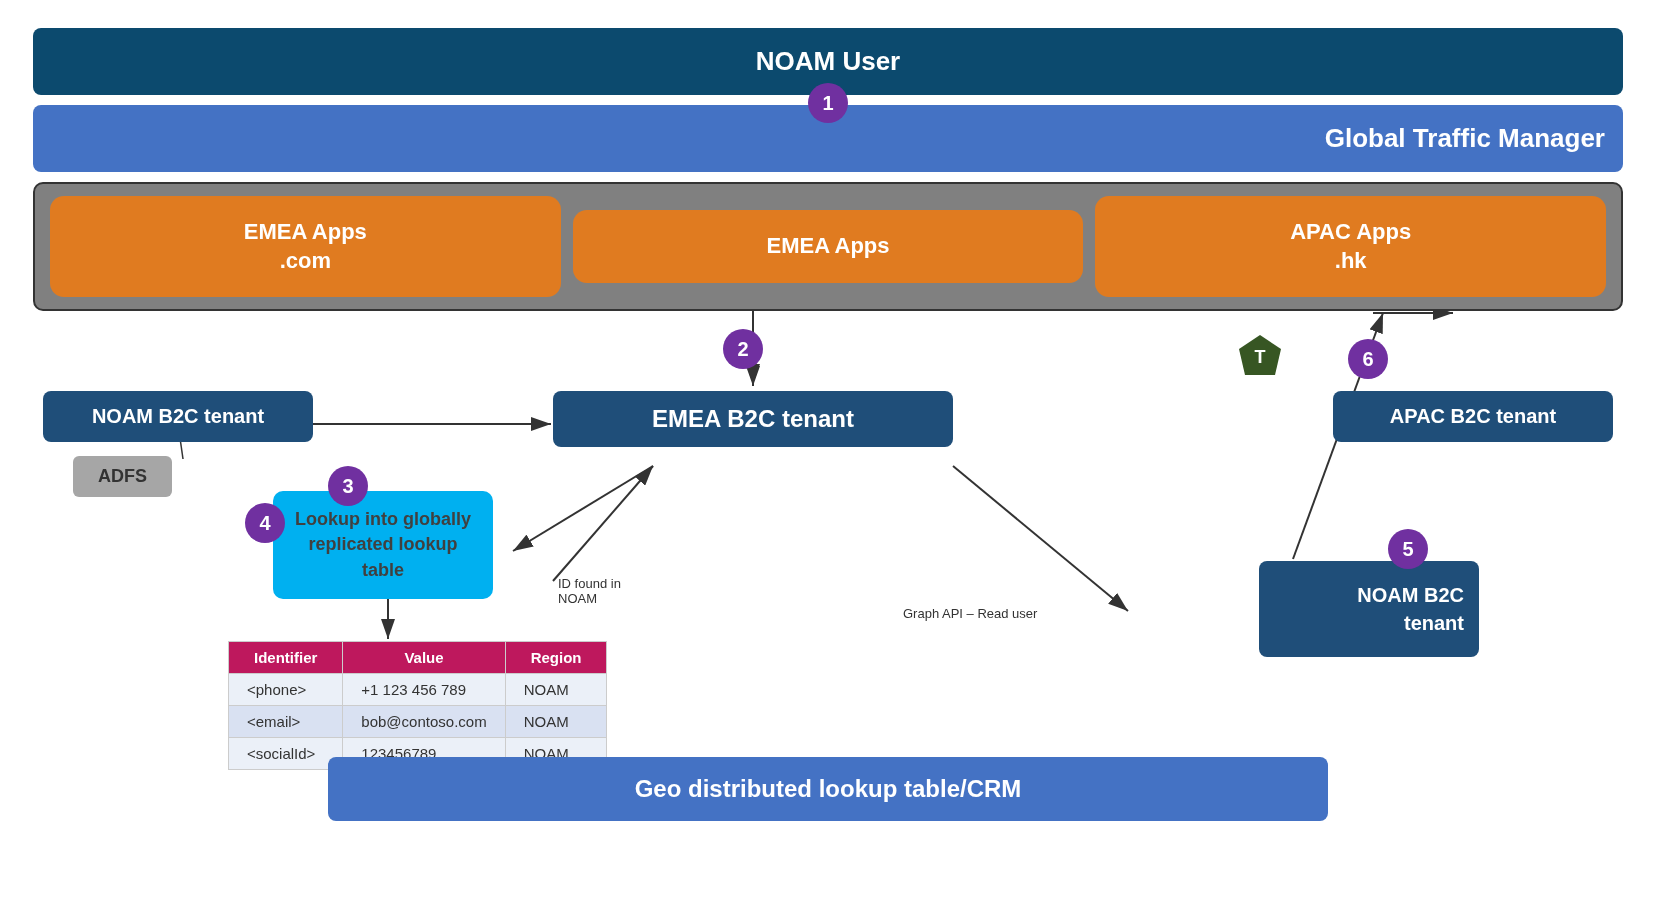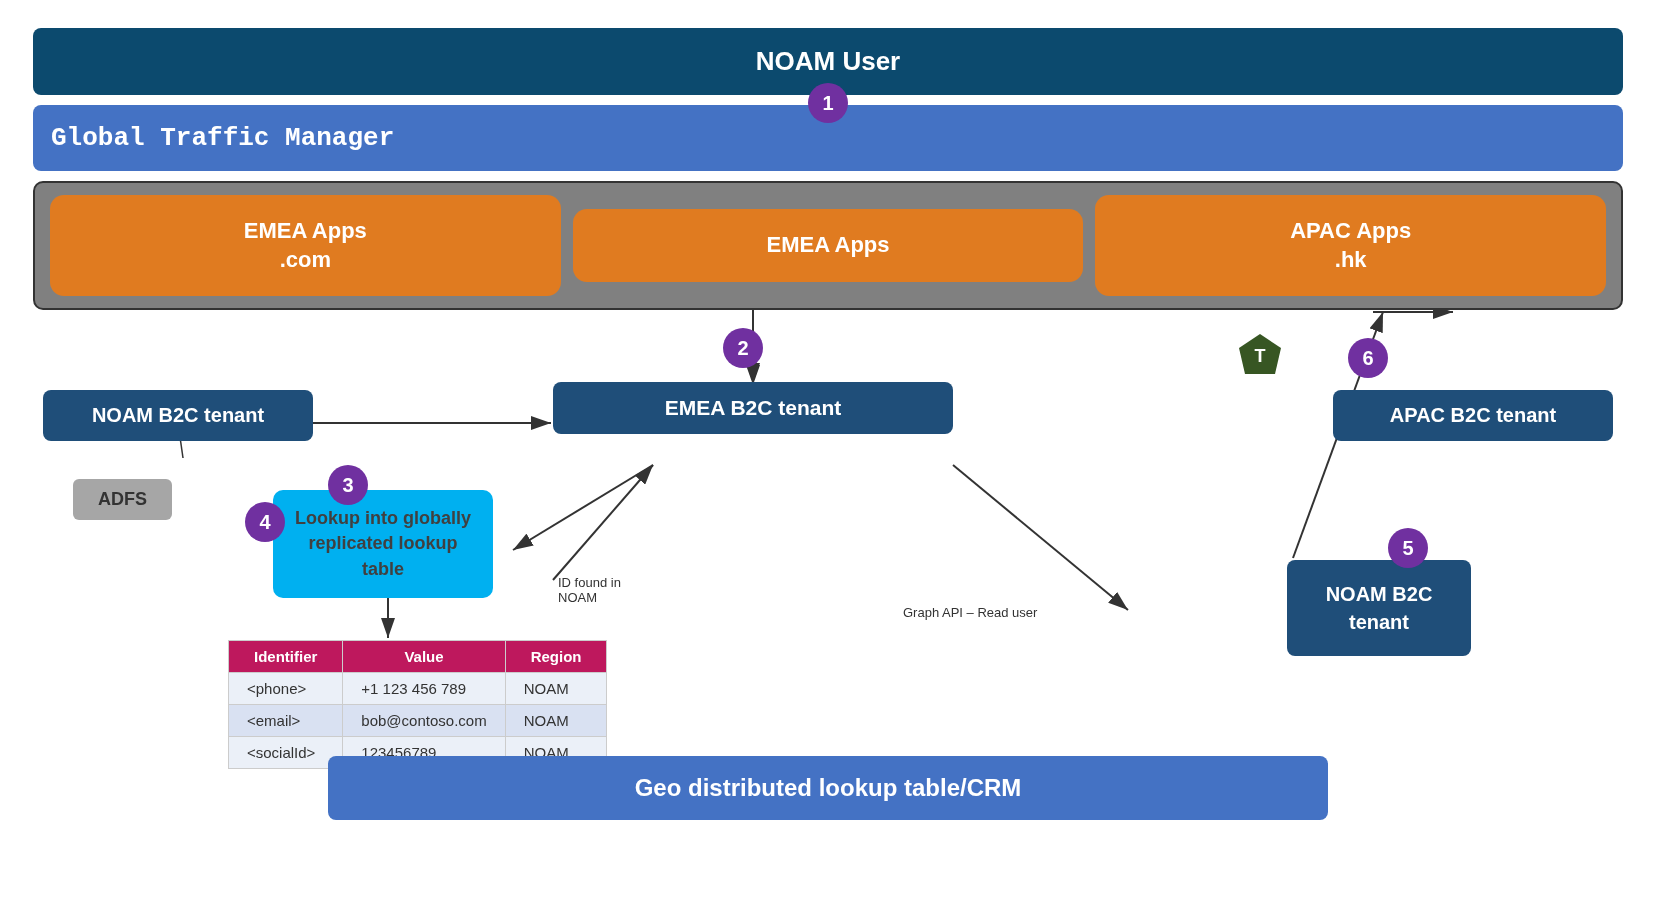--- a/index.html
+++ b/index.html
@@ -32,26 +32,25 @@
       margin: 8px auto;
     }
 
     
     .gtm-bar {
       background: #4472C4;
       border-radius: 8px;
       color: white;
       font-size: 26px;
       font-weight: 600;
-      text-align: left;
+      text-align: right;
       padding: 18px;
       width: 1590px;
       margin: 10px auto 0;
       position: relative;
-      font-family: Liberation Mono, monospace;
     }
 
     .step-badge {
       position: absolute;
       width: 40px;
       height: 40px;
       border-radius: 50%;
       background: #7030A0;
       color: white;
       font-size: 20px;
@@ -109,54 +108,54 @@
 
     .noam-b2c-tenant {
       left: 10px;
       top: 80px;
       width: 270px;
       font-size: 20px;
     }
 
     .emea-b2c-tenant {
       left: 520px;
-      top: 72px;
+      top: 80px;
       width: 400px;
-      font-size: 21px;
+      font-size: 24px;
     }
 
     .apac-b2c-tenant {
       right: 10px;
       top: 80px;
       width: 280px;
       font-size: 20px;
     }
 
     .noam-b2c-tenant-2 {
-      right: 152px;
+      right: 144px;
       top: 250px;
-      width: 184px;
+      width: 220px;
       font-size: 20px;
       line-height: 1.4;
       padding: 20px 15px;
+      text-align: right;
     }
 
     
     .adfs-box {
       position: absolute;
       background: #A6A6A6;
       border-radius: 6px;
       color: #333;
       font-size: 18px;
       font-weight: 600;
       text-align: center;
       padding: 10px 25px;
       left: 40px;
       top: 145px;
-      margin-top: 24px;
     }
 
     
     .lookup-box {
       position: absolute;
       background: #00B0F0;
       border-radius: 10px;
       color: #404040;
       font-size: 18px;
       font-weight: 600;

